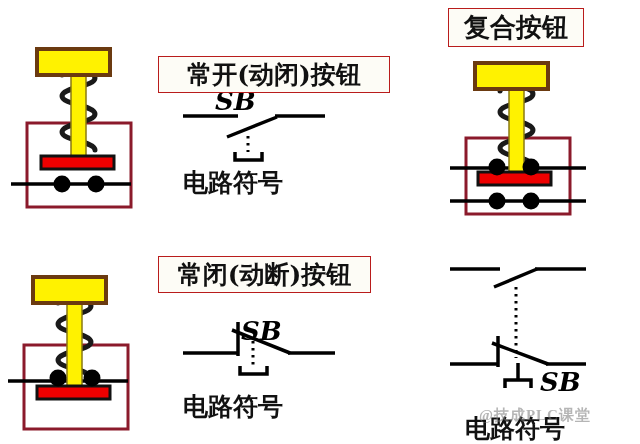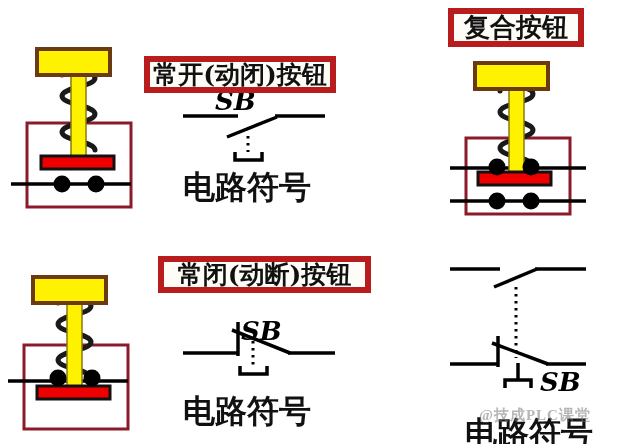--- a/index.html
+++ b/index.html
@@ -21,52 +21,52 @@
     height: 444px;
   }
   .stage svg {
     display: block;
   }
   
   .label-box {
     position: absolute;
     box-sizing: border-box;
     background: #fdfcf6;
-    border: 6px solid #b91c1c;
+    border: 1px solid #b91c1c;
     color: #111111;
     font-family: "DejaVu Serif", "Liberation Serif", serif;
     font-weight: 700;
     display: flex;
     align-items: center;
     justify-content: center;
     letter-spacing: 0px;
     white-space: nowrap;
   }
   #label-no-button {
-    left: 144px; top: 56px;
-    width: 192px; height: 37px;
+    left: 158px; top: 56px;
+    width: 232px; height: 37px;
     font-size: 25px;
   }
   #label-nc-button {
     left: 158px; top: 256px;
     width: 213px; height: 37px;
     font-size: 25px;
   }
   #label-composite-button {
     left: 448px; top: 8px;
     width: 136px; height: 39px;
     font-size: 26px;
   }
   
   .caption {
     position: absolute;
     color: #111111;
     font-family: Liberation Serif, serif;
     font-weight: 700;
-    font-size: 32px;
+    font-size: 25px;
     white-space: nowrap;
   }
   #caption-circuit-symbol-no { left: 183px; top: 166px; }
   #caption-circuit-symbol-nc { left: 183px; top: 390px; }
   #caption-circuit-symbol-composite { left: 465px; top: 412px; }
 
   
   #watermark {
     position: absolute;
     left: 479px;

